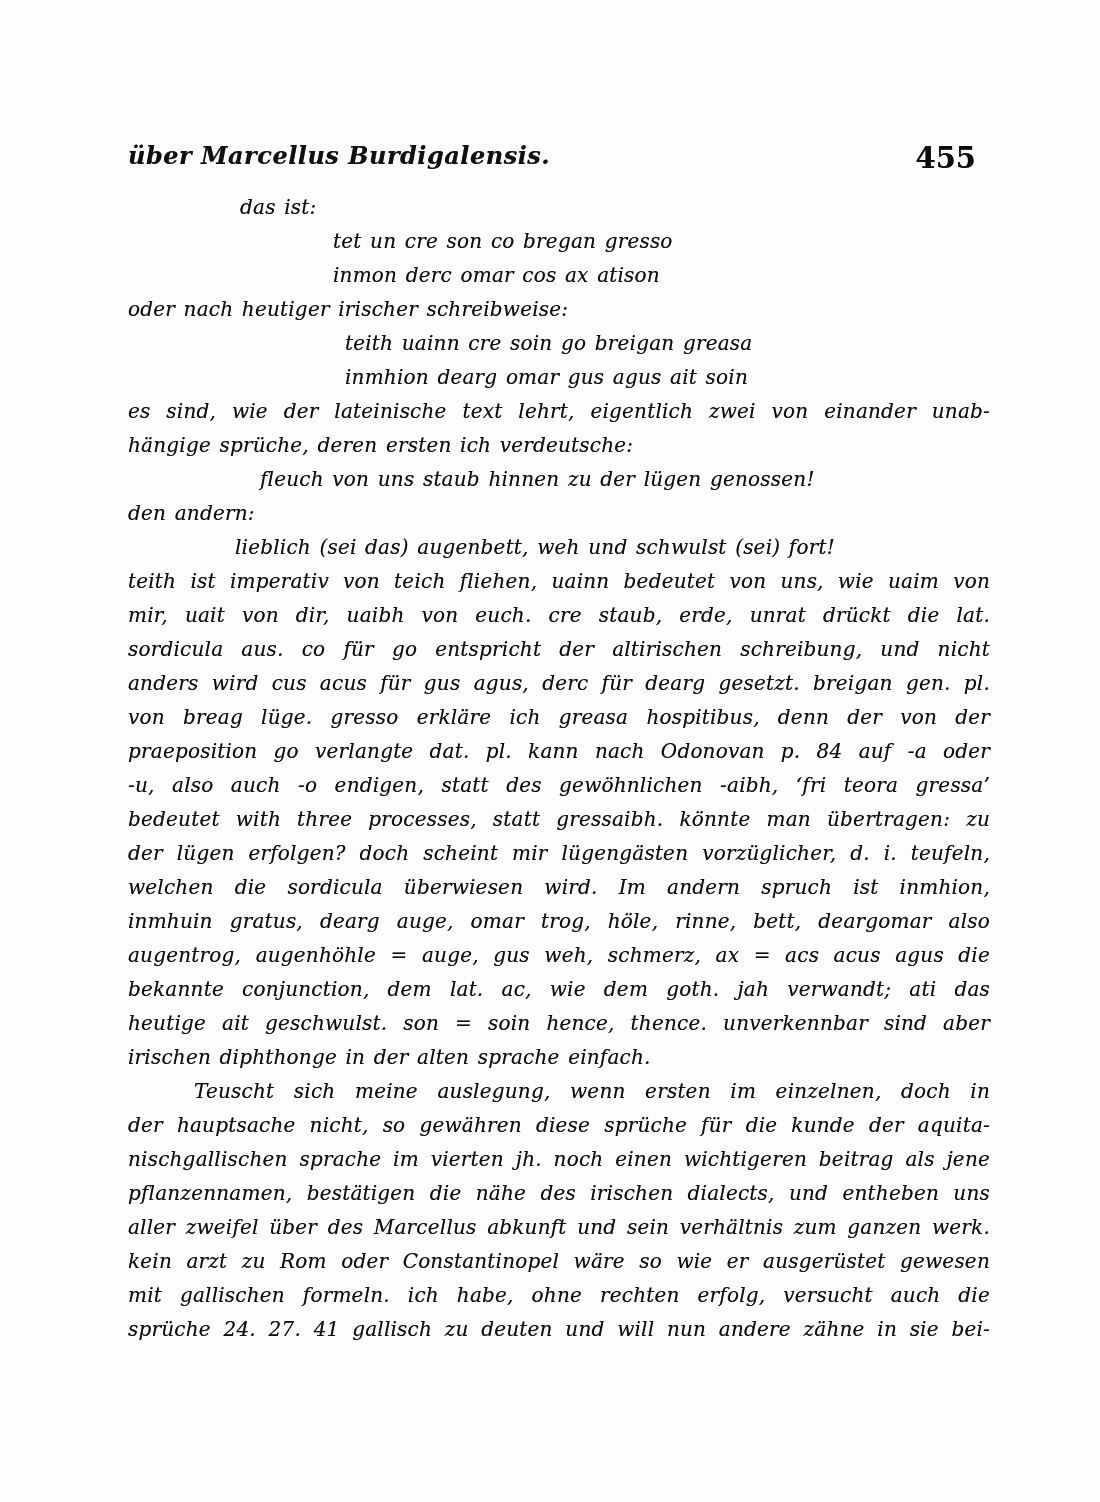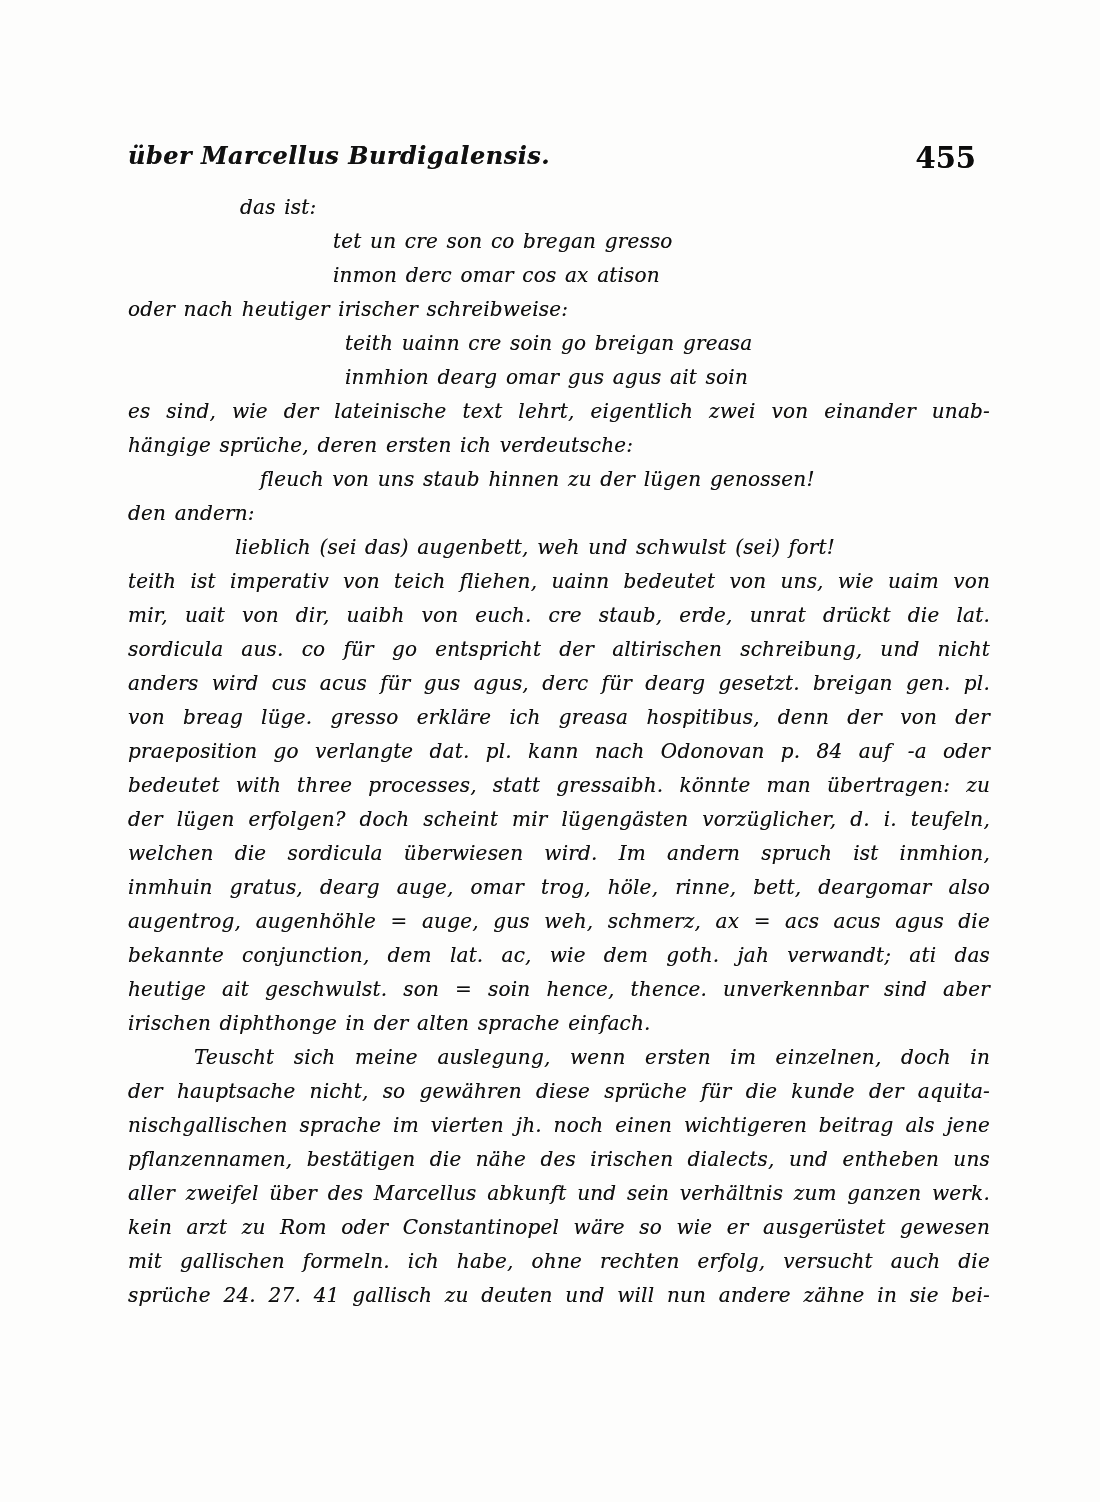--- a/index.html
+++ b/index.html
@@ -99,20 +99,21 @@
       <div class="line flush">hängige sprüche, deren ersten ich verdeutsche:</div>
       <div class="line quote-a">fleuch von uns staub hinnen zu der lügen genossen!</div>
       <div class="line flush">den andern:</div>
       <div class="line quote-b">lieblich (sei das) augenbett, weh und schwulst (sei) fort!</div>
       <div class="line just">teith ist imperativ von teich fliehen, uainn bedeutet von uns, wie uaim von</div>
       <div class="line just">mir, uait von dir, uaibh von euch. cre staub, erde, unrat drückt die lat.</div>
       <div class="line just">sordicula aus. co für go entspricht der altirischen schreibung, und nicht</div>
       <div class="line just">anders wird cus acus für gus agus, derc für dearg gesetzt. breigan gen. pl.</div>
       <div class="line just">von breag lüge. gresso erkläre ich greasa hospitibus, denn der von der</div>
       <div class="line just">praeposition go verlangte dat. pl. kann nach Odonovan p. 84 auf -a oder</div>
+      <div class="line just">-u, also auch -o endigen, statt des gewöhnlichen -aibh, ‘fri teora gressa’</div>
       <div class="line just">bedeutet with three processes, statt gressaibh. könnte man übertragen: zu</div>
       <div class="line just">der lügen erfolgen? doch scheint mir lügengästen vorzüglicher, d. i. teufeln,</div>
       <div class="line just">welchen die sordicula überwiesen wird. Im andern spruch ist inmhion,</div>
       <div class="line just">inmhuin gratus, dearg auge, omar trog, höle, rinne, bett, deargomar also</div>
       <div class="line just">augentrog, augenhöhle = auge, gus weh, schmerz, ax = acs acus agus die</div>
       <div class="line just">bekannte conjunction, dem lat. ac, wie dem goth. jah verwandt; ati das</div>
       <div class="line just">heutige ait geschwulst. son = soin hence, thence. unverkennbar sind aber</div>
       <div class="line flush">irischen diphthonge in der alten sprache einfach.</div>
       <div class="line indent-just">Teuscht sich meine auslegung, wenn ersten im einzelnen, doch in</div>
       <div class="line just">der hauptsache nicht, so gewähren diese sprüche für die kunde der aquita-</div>

